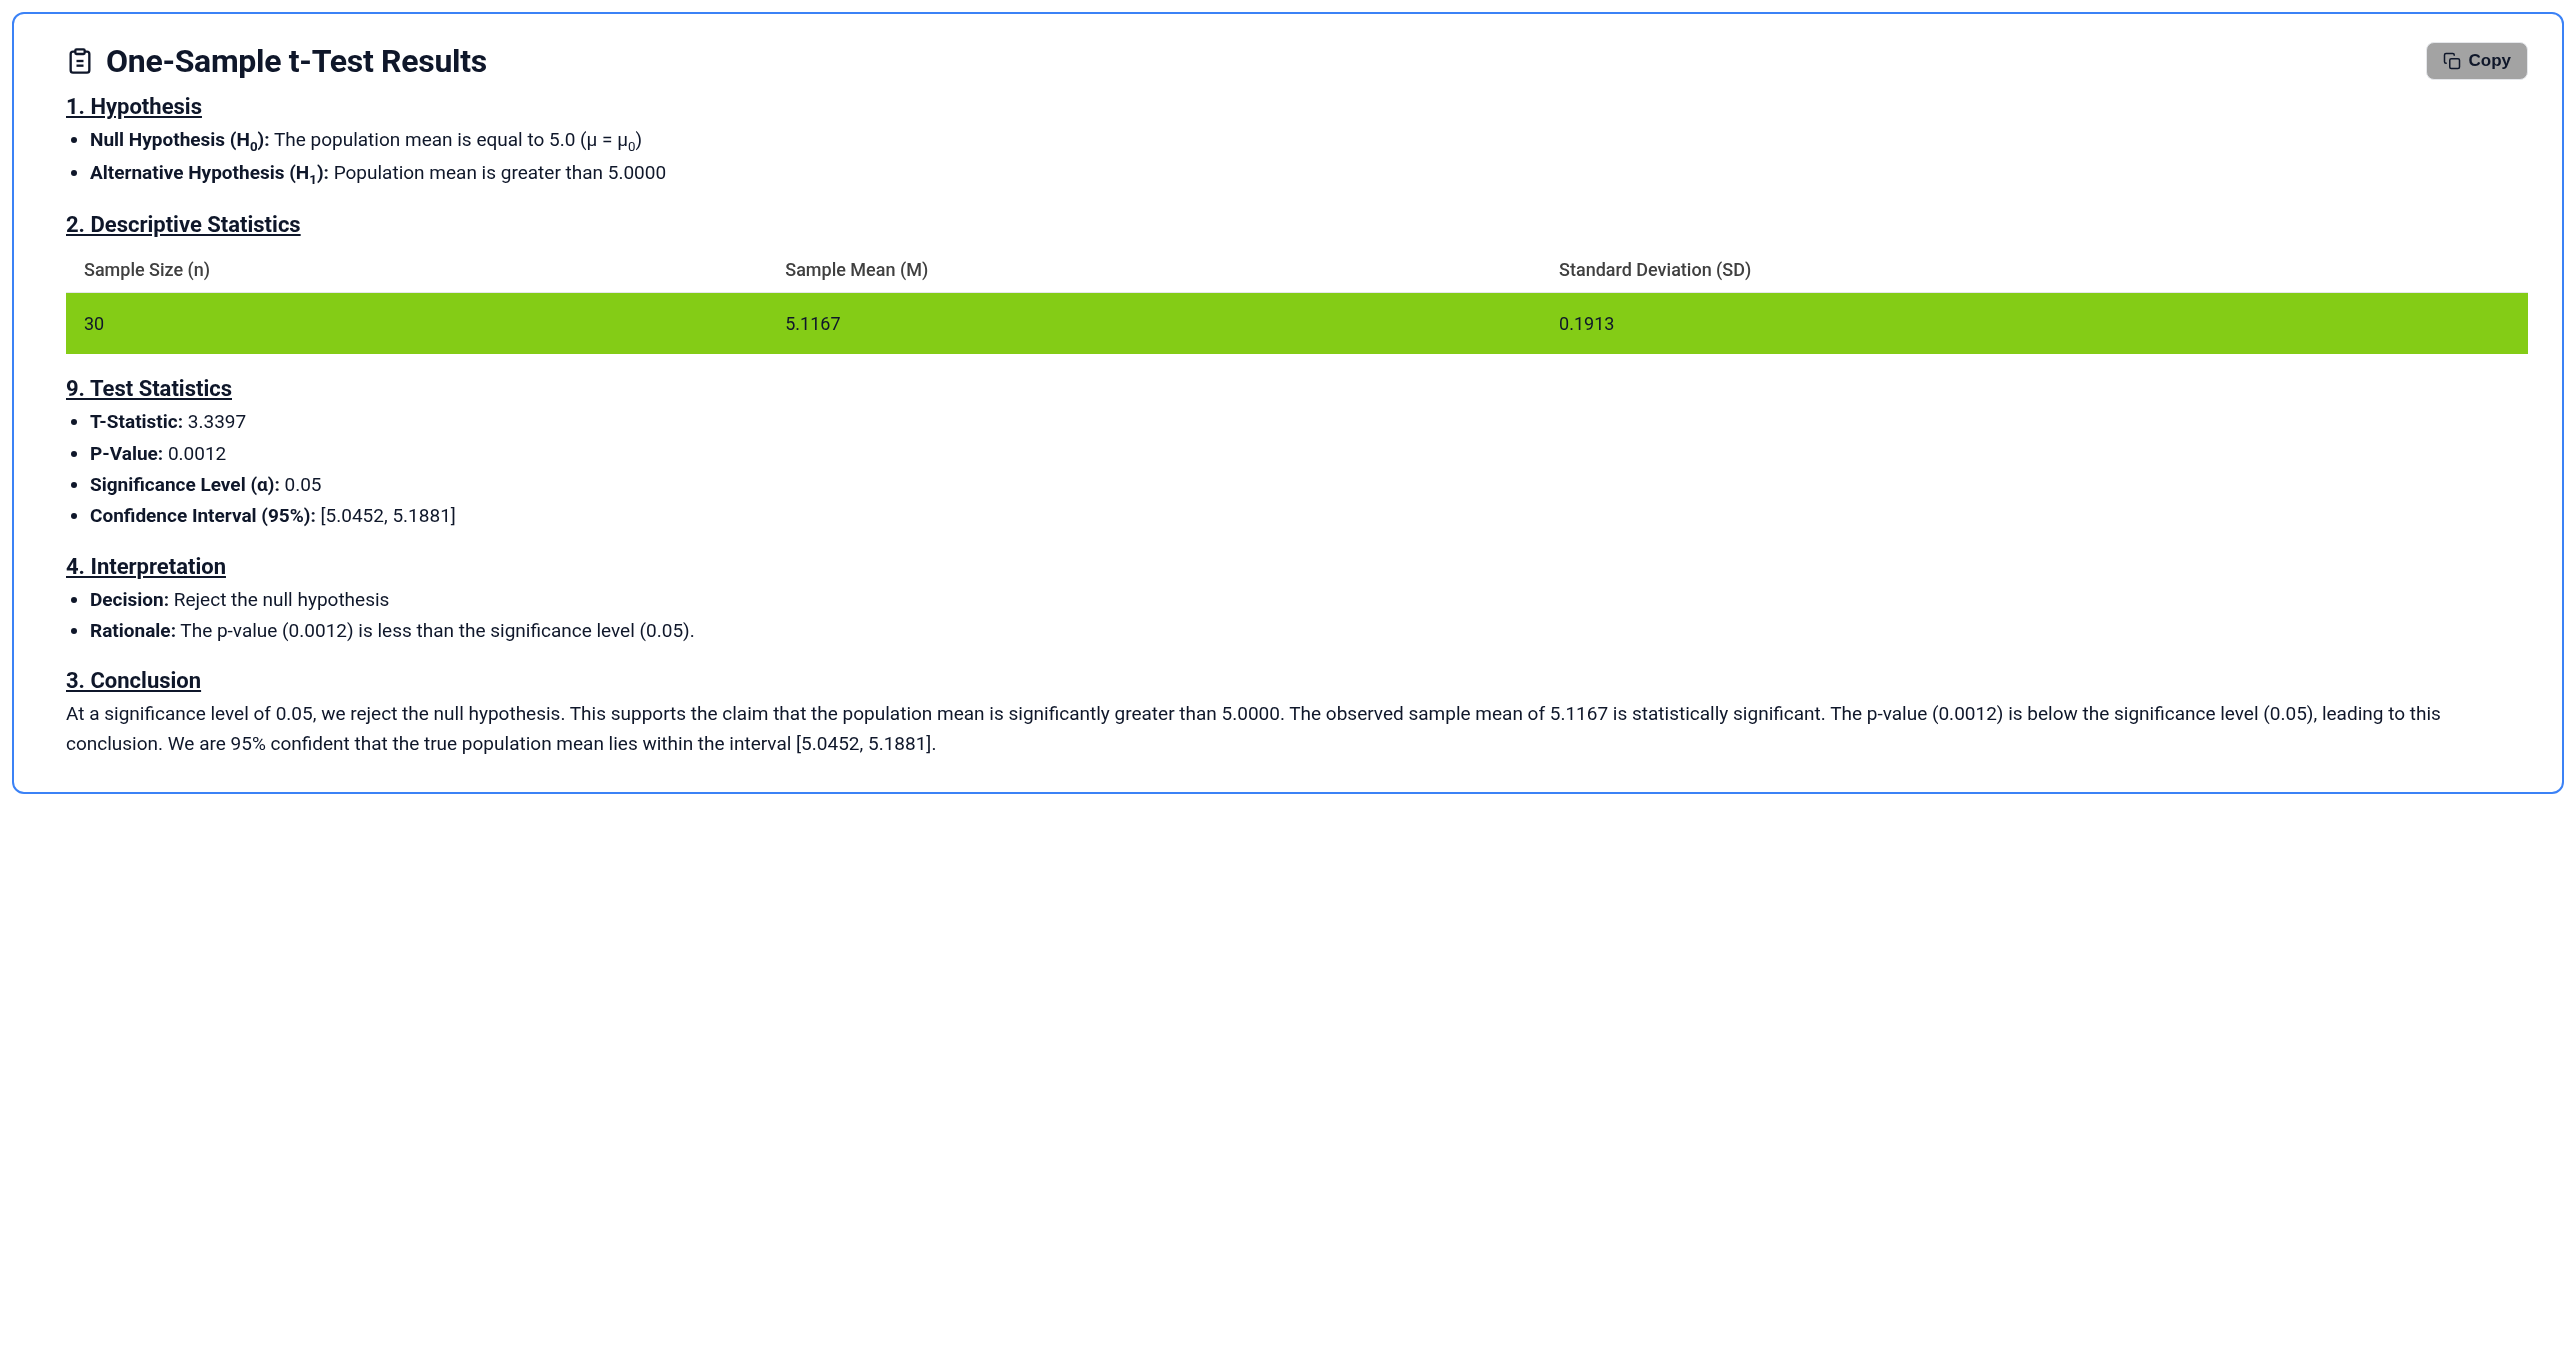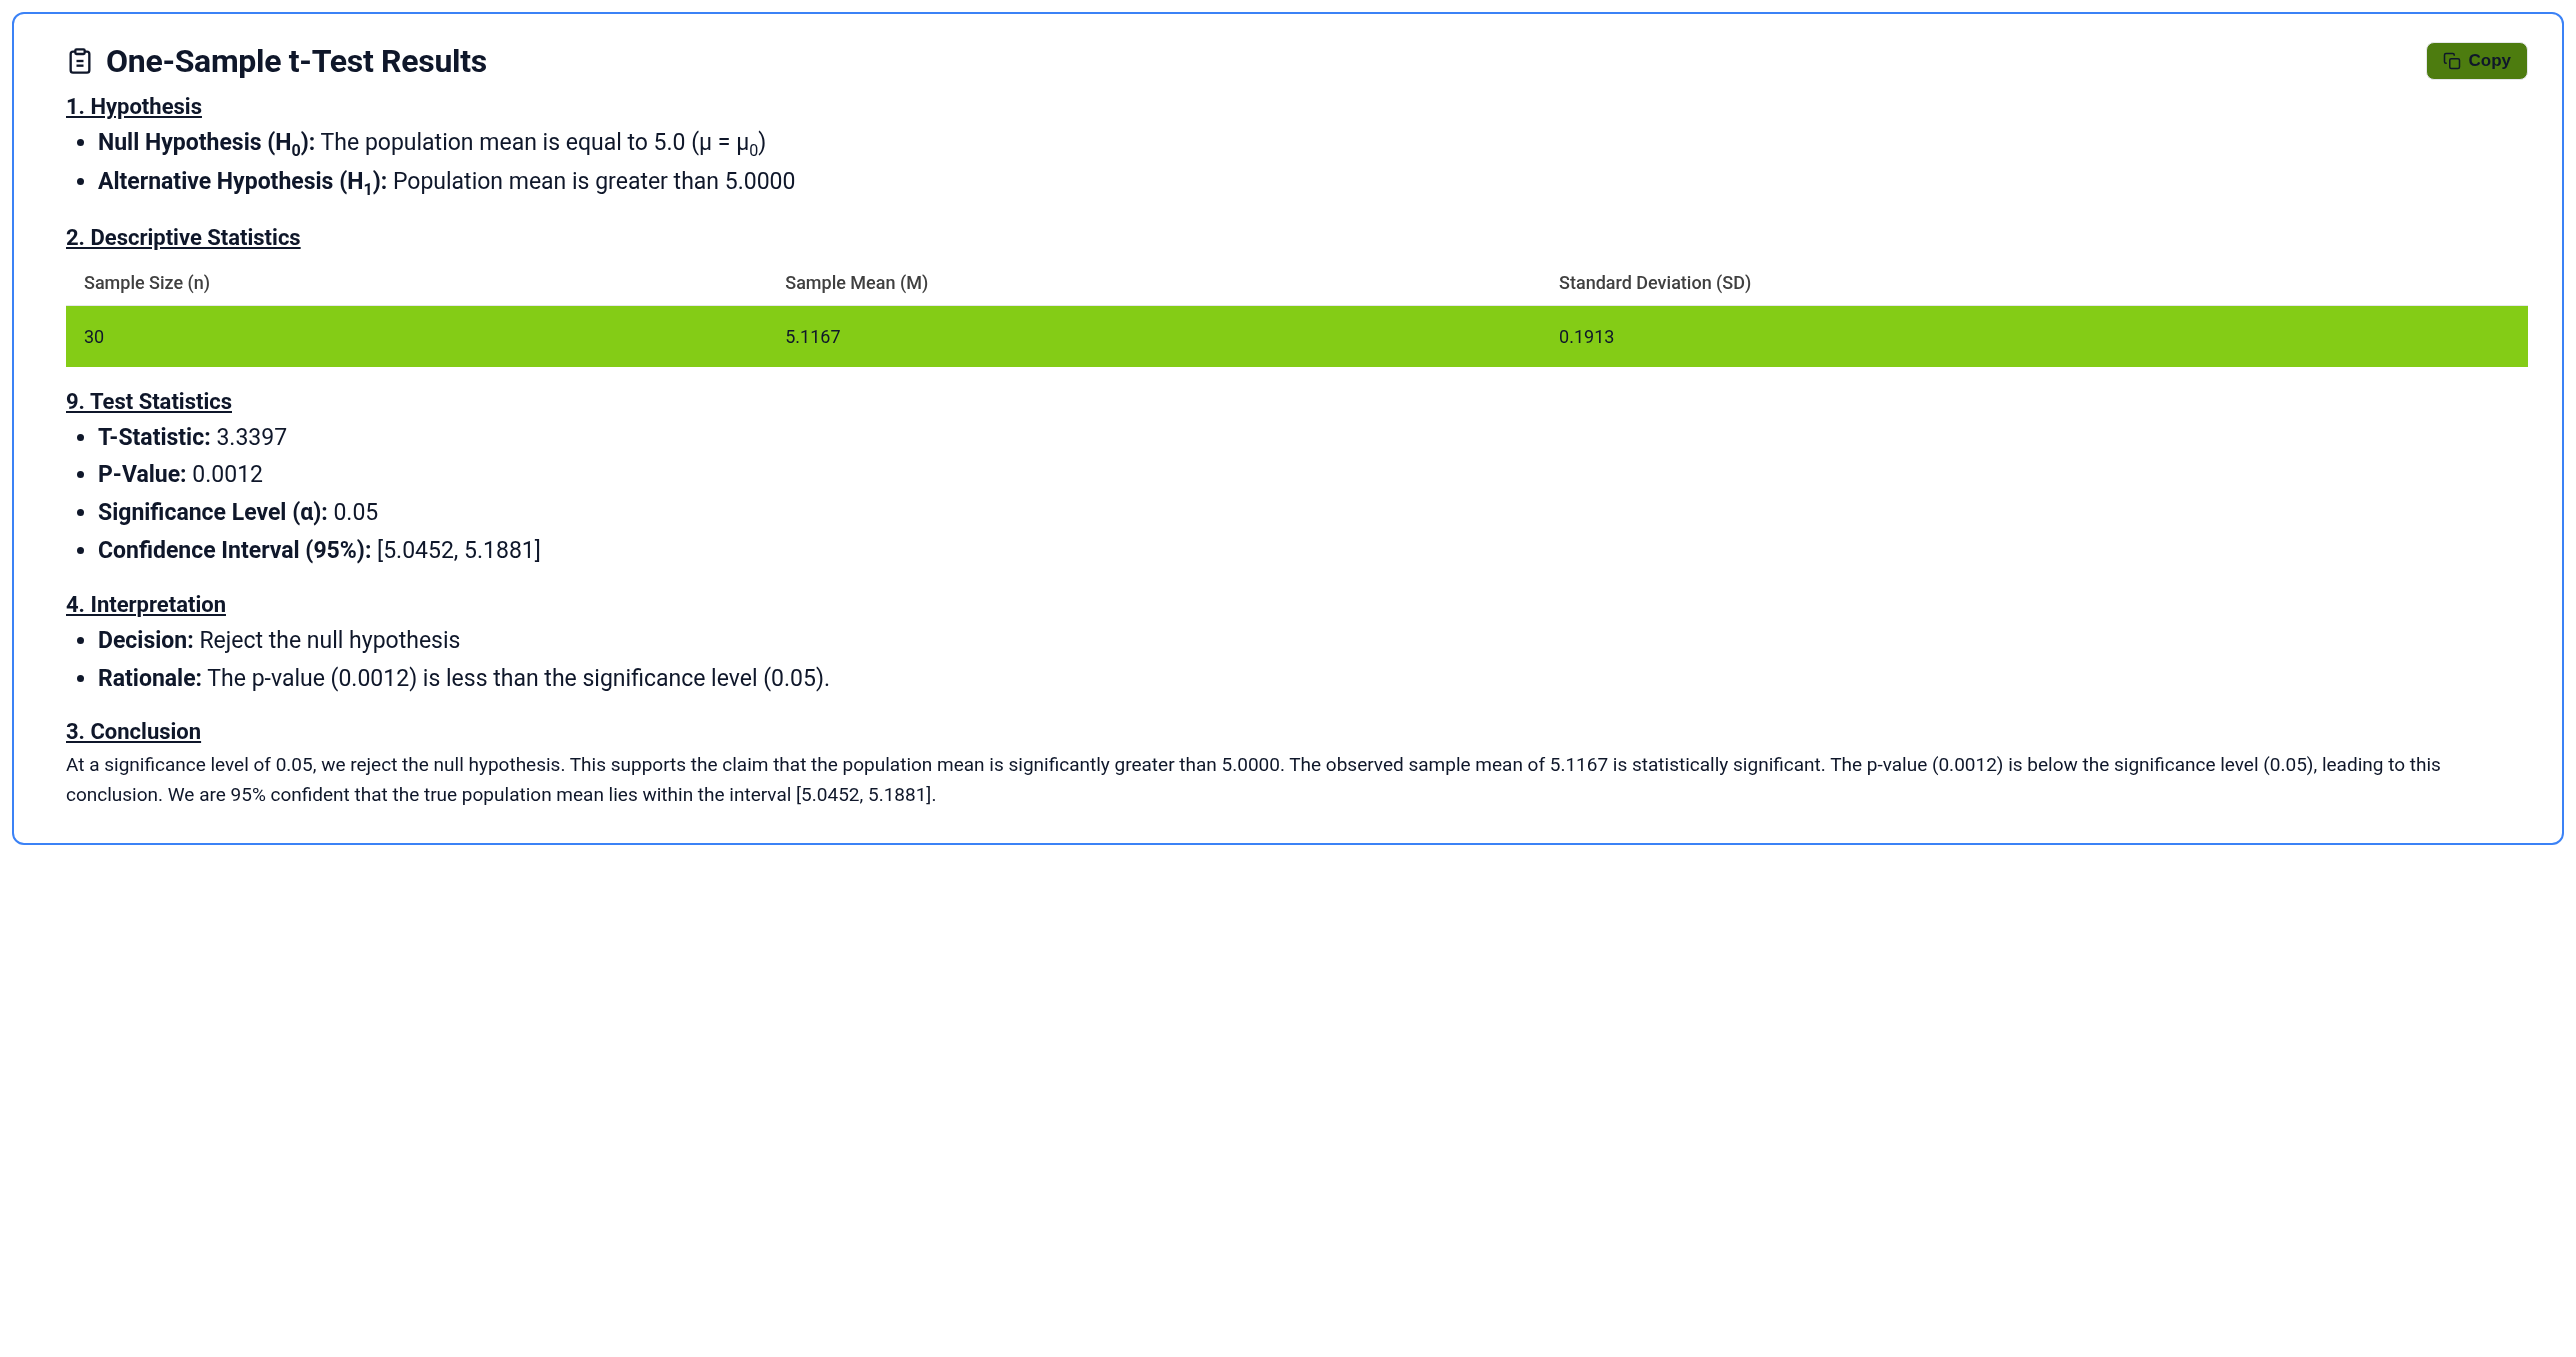--- a/index.html
+++ b/index.html
@@ -38,21 +38,21 @@
     height: 28px;
     flex-shrink: 0;
     stroke: #0f172a;
     stroke-width: 2;
     fill: none;
   }
   .copy-btn {
     display: flex;
     align-items: center;
     gap: 8px;
-    background: #4d7c0f;
+    background: #a3a3a3;
     border: 1px solid #e5e7eb;
     border-radius: 8px;
     padding: 8px 16px;
     font-size: 17px;
     font-weight: 600;
     color: #0f172a;
     cursor: pointer;
   }
   .copy-btn svg {
     width: 18px;
@@ -66,23 +66,23 @@
     font-weight: 700;
     margin: 22px 0 6px 0;
     text-decoration: underline;
   }
   h2.section.first { margin-top: 14px; }
   ul.bullets {
     margin: 4px 0 0 0;
     padding-left: 24px;
   }
   ul.bullets li {
-    font-size: 23px;
+    font-size: 19px;
     line-height: 1.6;
-    margin: 1px 8px;
+    margin: 1px 0;
   }
   .bold { font-weight: 700; }
   .sub { font-size: 0.7em; vertical-align: sub; }
   table.stats {
     width: 100%;
     border-collapse: collapse;
     margin-top: 10px;
   }
   table.stats th {
     text-align: left;

